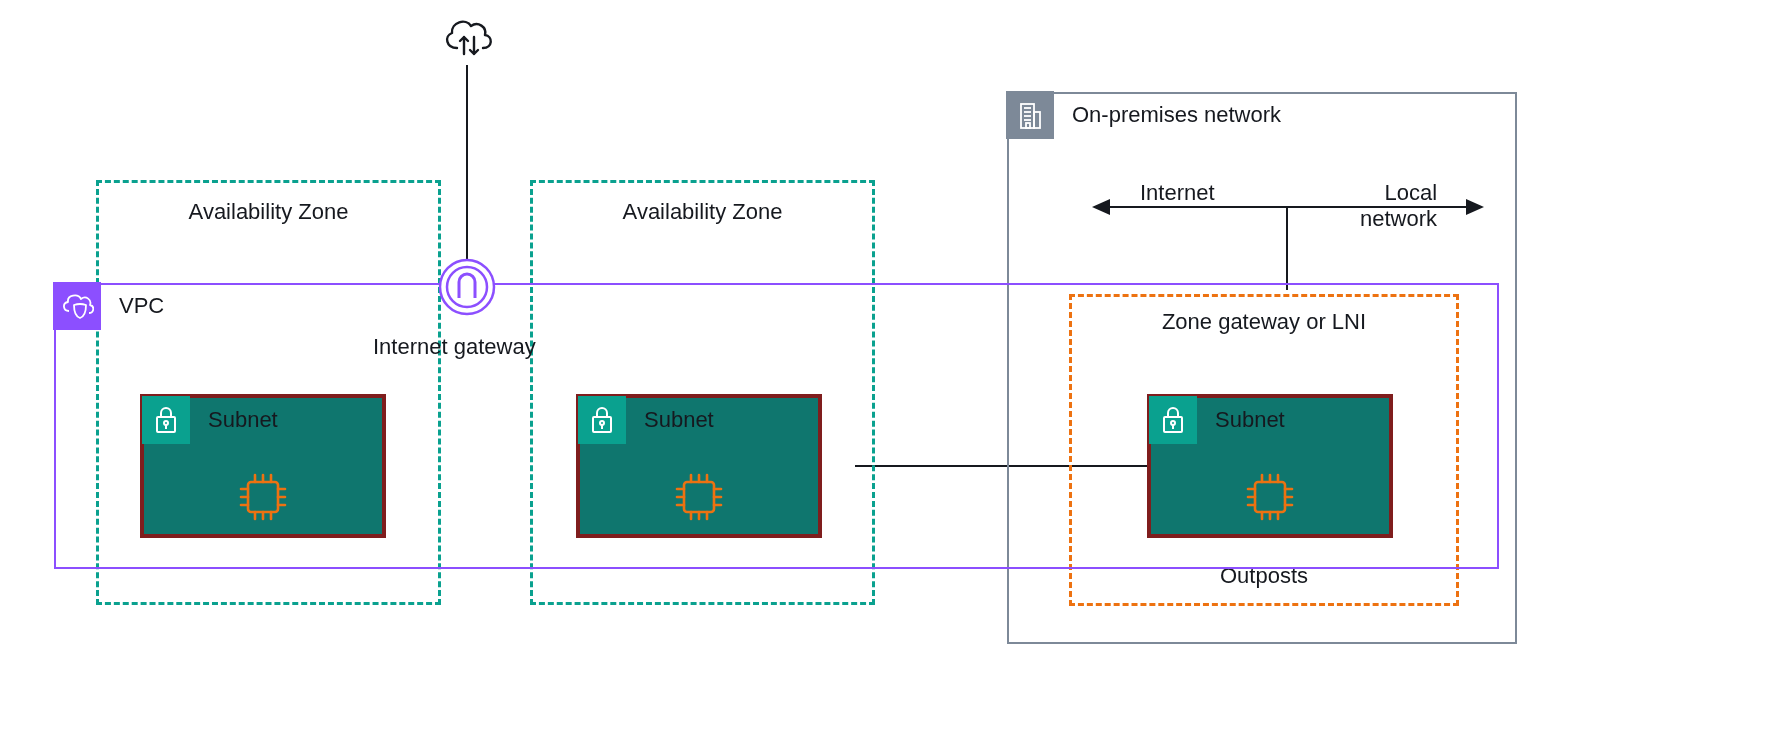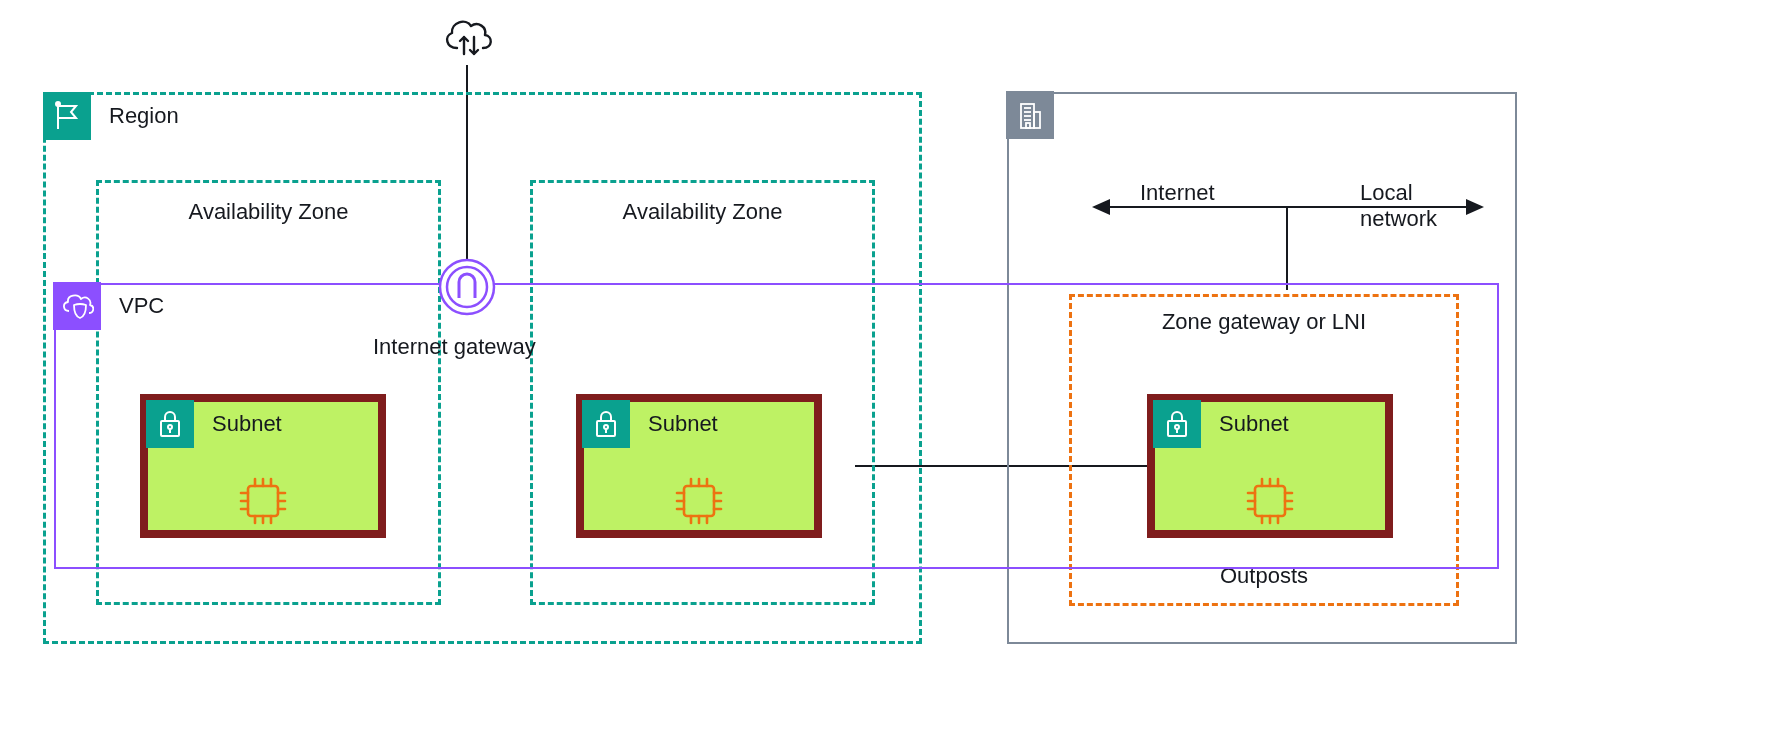--- a/index.html
+++ b/index.html
@@ -5,21 +5,21 @@
 html,body{margin:0;padding:0;width:1792px;height:750px;font-family:-apple-system,BlinkMacSystemFont,"Segoe UI",Arial,sans-serif;font-size:22px;color:#16191f;background:#fff}
 .canvas{position:relative;width:1792px;height:750px}
 .box{position:absolute;box-sizing:border-box}
 .label{position:absolute;white-space:nowrap}
 .ibox{position:absolute;top:-3px;left:-3px;display:flex;align-items:center;gap:18px}
 .isq{display:flex;align-items:center;justify-content:center;width:48px;height:48px}
 .clr-teal{background:#0aa18f}
 .clr-purple{background:#8c4fff}
 .clr-gray{background:#7d8998}
 svg.abs{position:absolute;overflow:visible}
-.subnet{border:8px solid #7f1d1d;background:#bef264}
+.subnet{border:4px solid #7f1d1d;background:#0f766e}
 .subnet .ibox{top:-2px;left:-2px}
 </style>
 </head>
 <body>
 
 <div class="canvas">
 
 <svg class="abs" style="left:0;top:0" width="1792" height="750">
 
   <line x1="467" y1="65" x2="467" y2="284" stroke="#16191f" stroke-width="2"></line>
@@ -34,34 +34,20 @@
 </svg>
 
 <svg class="abs" style="left:440;top:12" width="56" height="50">
   <g fill="none" stroke="#16191f" stroke-width="2.4" stroke-linecap="round" stroke-linejoin="round">
     <path d="M17 36 C6 36 4 24 12 21 C11 10 26 6 31 14 C38 9 47 15 45 23 C53 24 53 36 43 36"></path>
     <path d="M24 42 L24 25 M24 25 L20 29 M24 25 L28 29"></path>
     <path d="M34 25 L34 42 M34 42 L30 38 M34 42 L38 38"></path>
   </g>
 </svg>
 
-<div class="box" style="left:43px;top:92px;width:879px;height:552px;border:3px dashed #0aa18f">
-  <div class="ibox">
-    <div class="isq clr-teal">
-      <svg width="30" height="30">
-            <g fill="none" stroke="#fff" stroke-width="2">
-              <line x1="6" y1="4" x2="6" y2="28"></line>
-              <path d="M6 5 L24 5 L19 11 L24 17 L6 17 Z"></path>
-              <circle cx="6" cy="3" r="2" fill="#fff"></circle>
-            </g>
-          </svg>
-    </div>
-    <span>Region</span>
-  </div>
-</div>
 
 <div class="box" style="left:96px;top:180px;width:345px;height:425px;border:3px dashed #0aa18f">
   <span class="label" style="left:50%;top:16px;transform:translateX(-50%)">Availability Zone</span>
 </div>
 
 <div class="box" style="left:530px;top:180px;width:345px;height:425px;border:3px dashed #0aa18f">
   <span class="label" style="left:50%;top:16px;transform:translateX(-50%)">Availability Zone</span>
 </div>
 
 <div class="box" style="left:1007px;top:92px;width:510px;height:552px;border:2.5px solid #7d8998">
@@ -72,24 +58,25 @@
               <rect x="6" y="5" width="13" height="24"></rect>
               <rect x="19" y="13" width="6" height="16"></rect>
               <line x1="9" y1="9" x2="16" y2="9"></line>
               <line x1="9" y1="13" x2="16" y2="13"></line>
               <line x1="9" y1="17" x2="16" y2="17"></line>
               <line x1="9" y1="21" x2="16" y2="21"></line>
               <rect x="11" y="24" width="4" height="5"></rect>
             </g>
           </svg>
     </div>
+    <span>On-premises network</span>
   </div>
 </div>
 <span class="label" style="left:1140px;top:180px">Internet</span>
-<div class="label" style="left:1360px;top:180px;text-align:left">
+<div class="label" style="left:1360px;top:180px;text-align:right">
   <div>Local</div>
   <div>network</div>
 </div>
 
 <div class="box" style="left:1069px;top:294px;width:390px;height:312px;border:3px dashed #ed7211">
   <span class="label" style="left:50%;top:12px;transform:translateX(-50%)">Zone gateway or LNI</span>
   <span class="label" style="left:50%;bottom:14px;transform:translateX(-50%)">Outposts</span>
 </div>
 
 <div class="box" style="left:54px;top:283px;width:1445px;height:286px;border:2.5px solid #8c4fff">

